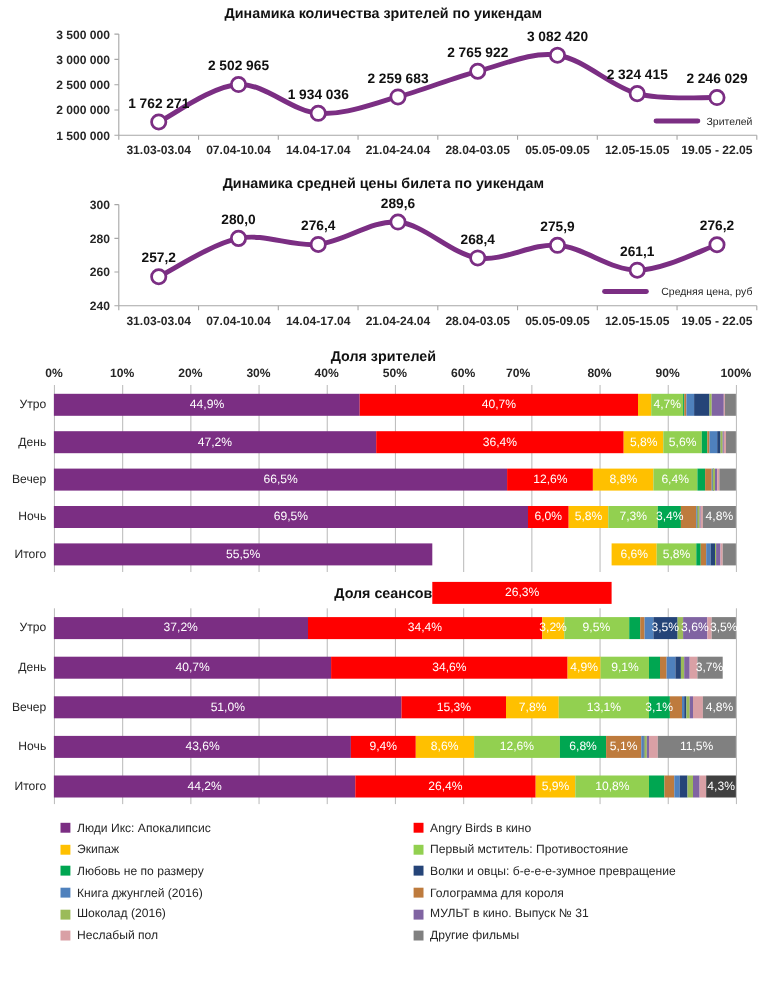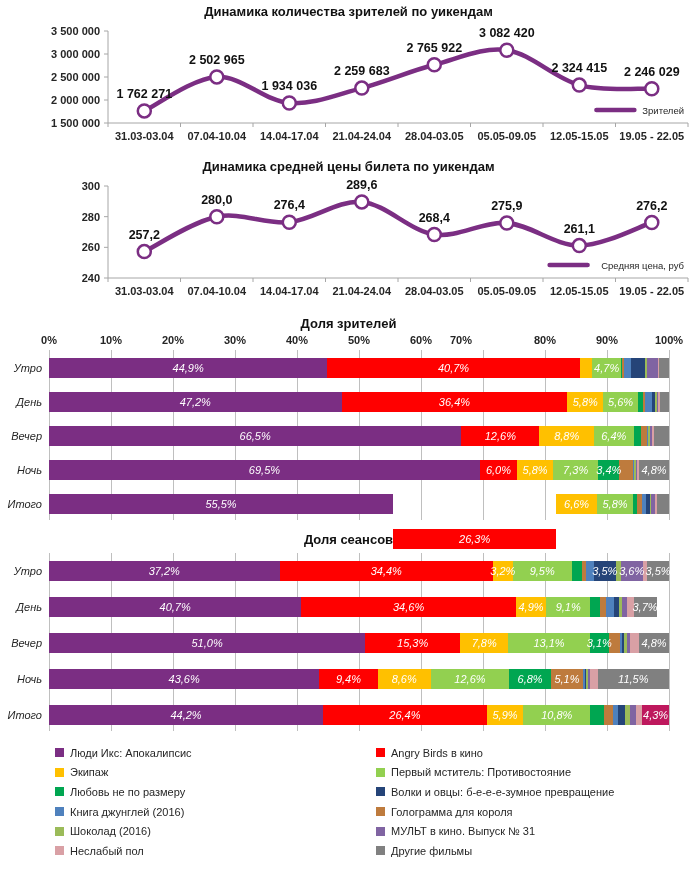--- a/index.html
+++ b/index.html
@@ -16,21 +16,21 @@
   
   .barchart{margin-top:8px;}
   .axis-row{
     position:relative;height:17px;margin-left:49px;width:620px;
     font-size:11px;font-weight:bold;color:#262626;
   }
   .axis-row span{position:absolute;transform:translateX(-50%);white-space:nowrap;top:1px;}
   .rows-wrap{position:relative;margin-left:49px;width:620px;}
   .grid{position:absolute;left:0;top:0;bottom:0;width:100%;}
   .grid i{position:absolute;top:0;bottom:0;width:1px;background:#bfbfbf;}
-  .rows{position:relative;padding:8px 0 6px 0;font-style:italic;}
+  .rows{position:relative;padding:8px 0 6px 0;}
   .bar-row{position:relative;height:20px;display:flex;}
   .row-label{
     position:absolute;left:-53px;width:46px;text-align:right;
     font-size:11px;color:#262626;line-height:20px;white-space:nowrap;
   }
   .seg{
     height:20px;display:flex;align-items:center;justify-content:center;
     overflow:visible;position:relative;
   }
   .seg b{
@@ -157,21 +157,21 @@
   <section class="barchart" id="bars0">
     <h3 class="chart-title">Доля зрителей</h3>
     <div class="axis-row">
         <span style="left: 0px;">0%</span>
         <span style="left: 62px;">10%</span>
         <span style="left: 124px;">20%</span>
         <span style="left: 186px;">30%</span>
         <span style="left: 248px;">40%</span>
         <span style="left: 310px;">50%</span>
         <span style="left: 372px;">60%</span>
-        <span style="left: 412px;">70%</span>
+        <span style="left: 422px;">70%</span>
         <span style="left: 496px;">80%</span>
         <span style="left: 558px;">90%</span>
         <span style="left: 620px;">100%</span>
       </div>
     <div class="rows-wrap">
       <div class="grid">
           <i style="left: 0px;"></i>
           <i style="left: 62px;"></i>
           <i style="left: 124px;"></i>
           <i style="left: 186px;"></i>
@@ -447,21 +447,21 @@
             <div class="seg" style="width: 66.96px; background: rgb(146, 208, 80);">
               <b>10,8%</b>
             </div>
             <div class="seg" style="width: 13.64px; background: rgb(0, 166, 81);"></div>
             <div class="seg" style="width: 8.68px; background: rgb(190, 123, 61);"></div>
             <div class="seg" style="width: 5.58px; background: rgb(79, 129, 189);"></div>
             <div class="seg" style="width: 6.82px; background: rgb(37, 68, 120);"></div>
             <div class="seg" style="width: 4.96px; background: rgb(155, 187, 89);"></div>
             <div class="seg" style="width: 6.2px; background: rgb(128, 100, 162);"></div>
             <div class="seg" style="width: 6.2px; background: rgb(217, 160, 165);"></div>
-            <div class="seg" style="width: 26.66px; background: #be185d;">
+            <div class="seg" style="width: 26.66px; background: #404040;">
               <b>4,3%</b>
             </div>
           </div>
         </div>
     </div>
   </section>
 
   <footer class="films-legend">
     <div class="legend-col" id="legendL">
         <div class="legend-item">

